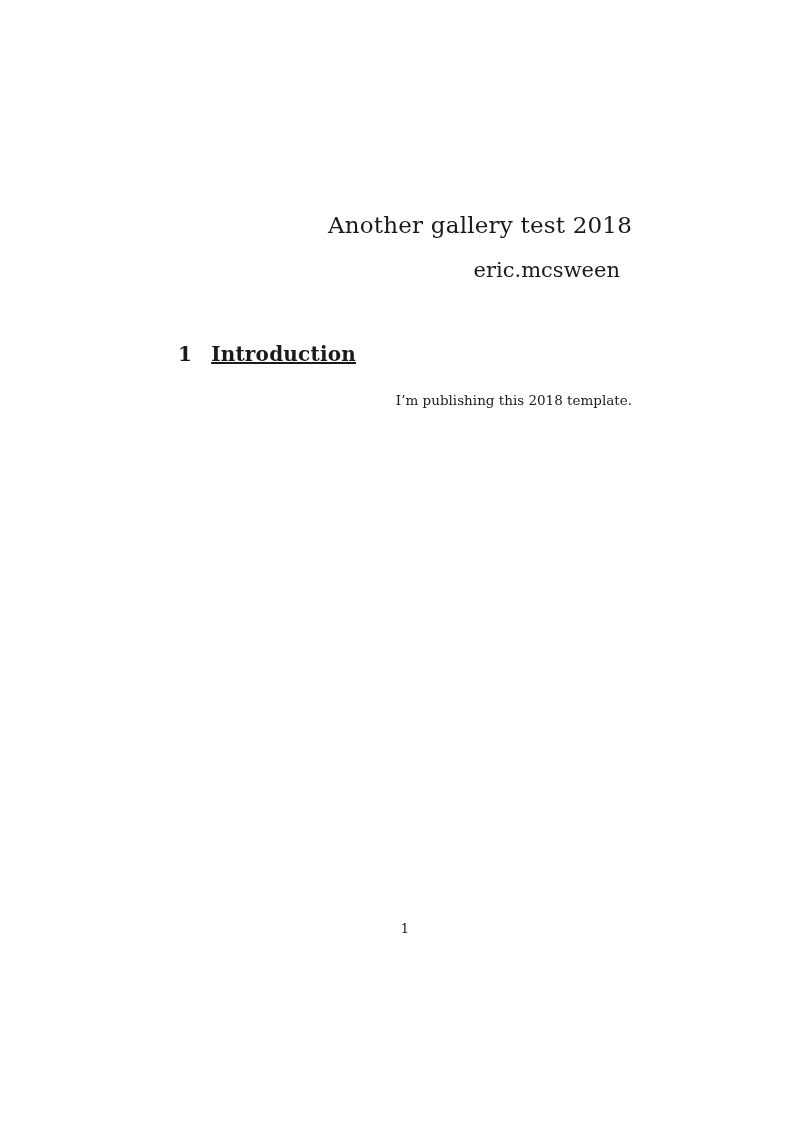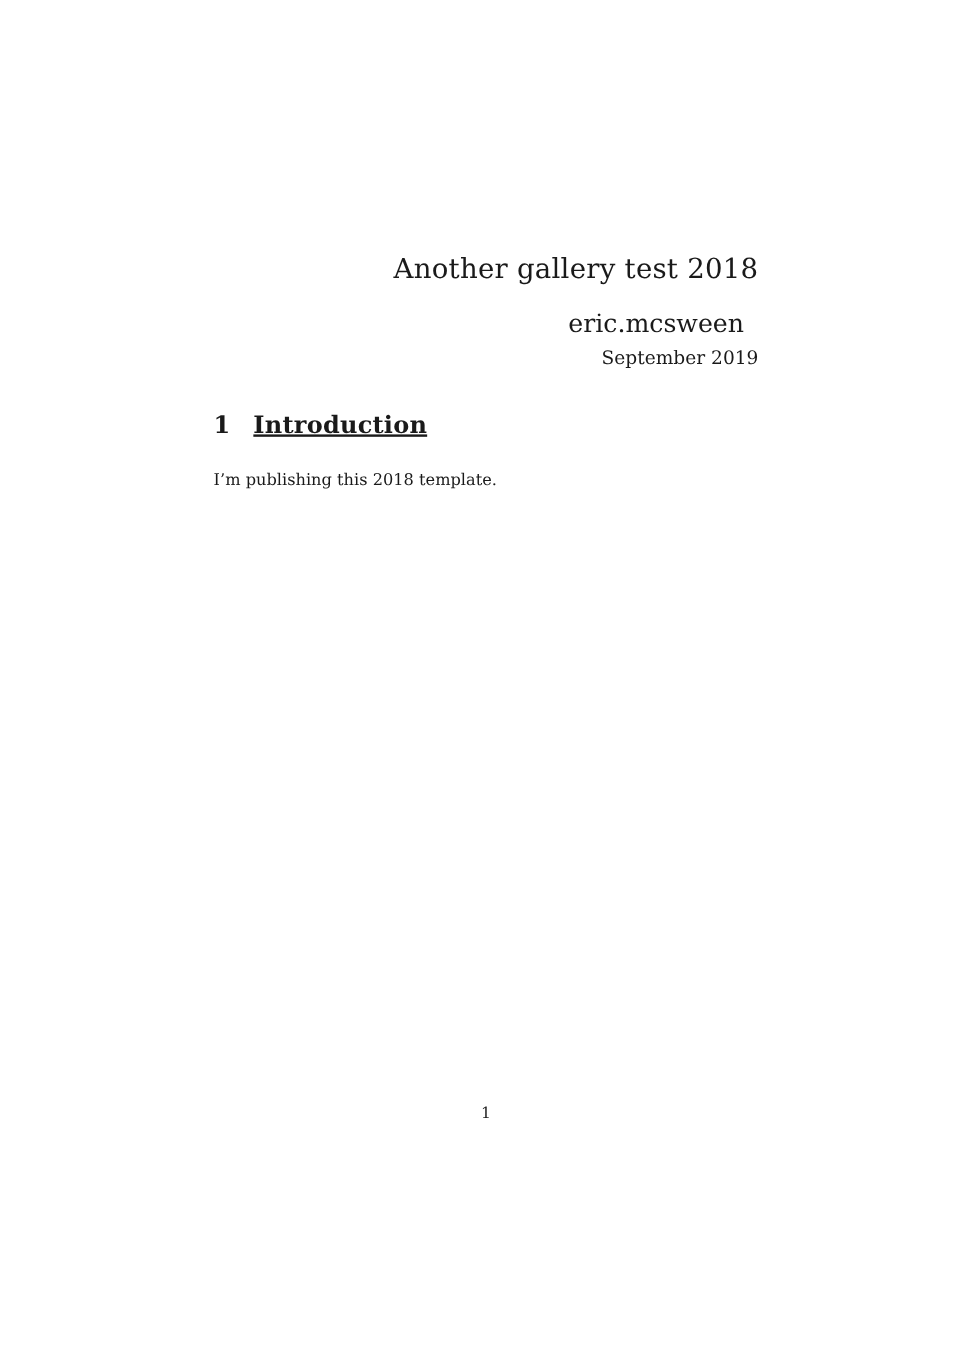--- a/index.html
+++ b/index.html
@@ -62,40 +62,39 @@
       display: inline-block;
       margin-right: 19px;
     }
     .body-paragraph {
       position: absolute;
       left: 178px;
       top: 378px;
       width: 454px;
       font-size: 13.5px;
       line-height: 1.3;
-      text-align: left;
+      text-align: right;
     }
     .page-footer {
       position: absolute;
       left: 178px;
       width: 454px;
       top: 921px;
       text-align: center;
       font-size: 13px;
     }
   </style>
 </head>
 <body>
 
 <div class="page">
 
   <div class="titleblock">
     <h1 class="doc-title">Another gallery test 2018</h1>
     <div class="doc-author">eric.mcsween</div>
-    <div class="doc-date">September 2019</div>
   </div>
 
   <div class="section-heading">
     <span class="section-number">1</span><span>Introduction</span>
   </div>
 
   <p class="body-paragraph">I’m publishing this 2018 template.</p>
 
   <div class="page-footer">1</div>
 

